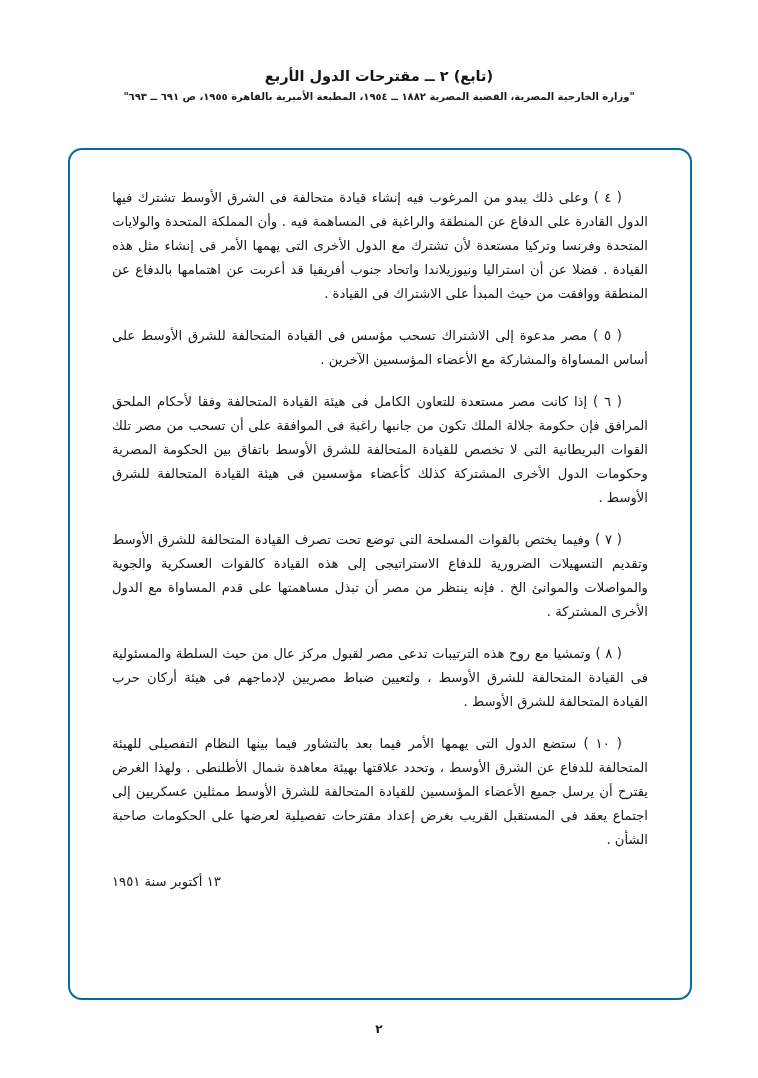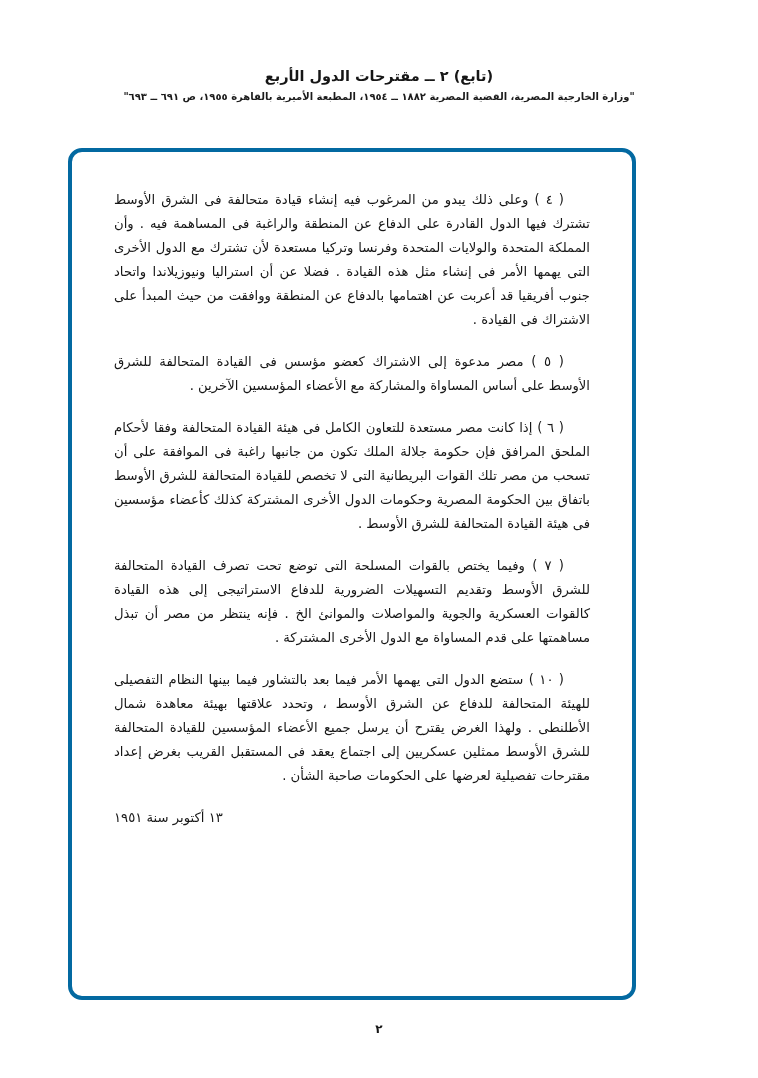--- a/index.html
+++ b/index.html
@@ -28,24 +28,24 @@
   }
   .doc-citation {
     font-size: 10px;
     font-weight: bold;
     color: #1b1b1b;
   }
   .highlight-box {
     position: absolute;
     left: 68px;
     top: 148px;
-    width: 568px;
+    width: 624px;
     height: 852px;
     box-sizing: border-box;
-    border: 4px solid #0369a1;
+    border: 2px solid #0369a1;
     border-radius: 14px;
     overflow: hidden;
     background: #ffffff;
   }
   .doc-body {
     direction: rtl;
     text-align: justify;
     padding: 36px 42px 0 42px;
     font-size: 13.2px;
     line-height: 24px;
@@ -79,26 +79,27 @@
   <header class="doc-header">
     <h1 class="doc-title">(تابع) ٢ ــ مقترحات الدول الأربع</h1>
     <div class="doc-citation">"وزارة الخارجية المصرية، القضية المصرية ١٨٨٢ ــ ١٩٥٤، المطبعة الأميرية بالقاهرة ١٩٥٥، ص ٦٩١ ــ ٦٩٣"</div>
   </header>
 
   <div class="highlight-box">
     <div class="doc-body">
 
       <p class="para"><span class="pnum">( ٤ )</span> <span>وعلى ذلك يبدو من المرغوب فيه إنشاء قيادة متحالفة فى الشرق الأوسط تشترك فيها الدول القادرة على الدفاع عن المنطقة والراغبة فى المساهمة فيه . وأن المملكة المتحدة والولايات المتحدة وفرنسا وتركيا مستعدة لأن تشترك مع الدول الأخرى التى يهمها الأمر فى إنشاء مثل هذه القيادة . فضلا عن أن استراليا ونيوزيلاندا واتحاد جنوب أفريقيا قد أعربت عن اهتمامها بالدفاع عن المنطقة ووافقت من حيث المبدأ على الاشتراك فى القيادة .</span></p>
 
-      <p class="para"><span class="pnum">( ٥ )</span> <span>مصر مدعوة إلى الاشتراك كعضو مؤسس فى القيادة المتحالفة للشرق الأوسط على أساس المساواة والمشاركة مع الأعضاء المؤسسين الآخرين .</span></p>
+      <p class="para"><span class="pnum">( ٥ )</span> <span>مصر مدعوة إلى الاشتراك تسحب مؤسس فى القيادة المتحالفة للشرق الأوسط على أساس المساواة والمشاركة مع الأعضاء المؤسسين الآخرين .</span></p>
 
       <p class="para"><span class="pnum">( ٦ )</span> <span>إذا كانت مصر مستعدة للتعاون الكامل فى هيئة القيادة المتحالفة وفقا لأحكام الملحق المرافق فإن حكومة جلالة الملك تكون من جانبها راغبة فى الموافقة على أن تسحب من مصر تلك القوات البريطانية التى لا تخصص للقيادة المتحالفة للشرق الأوسط باتفاق بين الحكومة المصرية وحكومات الدول الأخرى المشتركة كذلك كأعضاء مؤسسين فى هيئة القيادة المتحالفة للشرق الأوسط .</span></p>
 
       <p class="para"><span class="pnum">( ٧ )</span> <span>وفيما يختص بالقوات المسلحة التى توضع تحت تصرف القيادة المتحالفة للشرق الأوسط وتقديم التسهيلات الضرورية للدفاع الاستراتيجى إلى هذه القيادة كالقوات العسكرية والجوية والمواصلات والموانئ الخ . فإنه ينتظر من مصر أن تبذل مساهمتها على قدم المساواة مع الدول الأخرى المشتركة .</span></p>
 
+      <p class="para"><span class="pnum">( ٨ )</span> <span>وتمشيا مع روح هذه الترتيبات تدعى مصر لقبول مركز عال من حيث السلطة والمسئولية فى القيادة المتحالفة للشرق الأوسط ، ولتعيين ضباط مصريين لإدماجهم فى هيئة أركان حرب القيادة المتحالفة للشرق الأوسط .</span></p>
 
 
       <p class="para"><span class="pnum">( ١٠ )</span> <span>ستضع الدول التى يهمها الأمر فيما بعد بالتشاور فيما بينها النظام التفصيلى للهيئة المتحالفة للدفاع عن الشرق الأوسط ، وتحدد علاقتها بهيئة معاهدة شمال الأطلنطى . ولهذا الغرض يقترح أن يرسل جميع الأعضاء المؤسسين للقيادة المتحالفة للشرق الأوسط ممثلين عسكريين إلى اجتماع يعقد فى المستقبل القريب بغرض إعداد مقترحات تفصيلية لعرضها على الحكومات صاحبة الشأن .</span></p>
 
       <div class="date-line">١٣ أكتوبر سنة ١٩٥١</div>
 
     </div>
   </div>
 
   <div class="page-number">٢</div>

